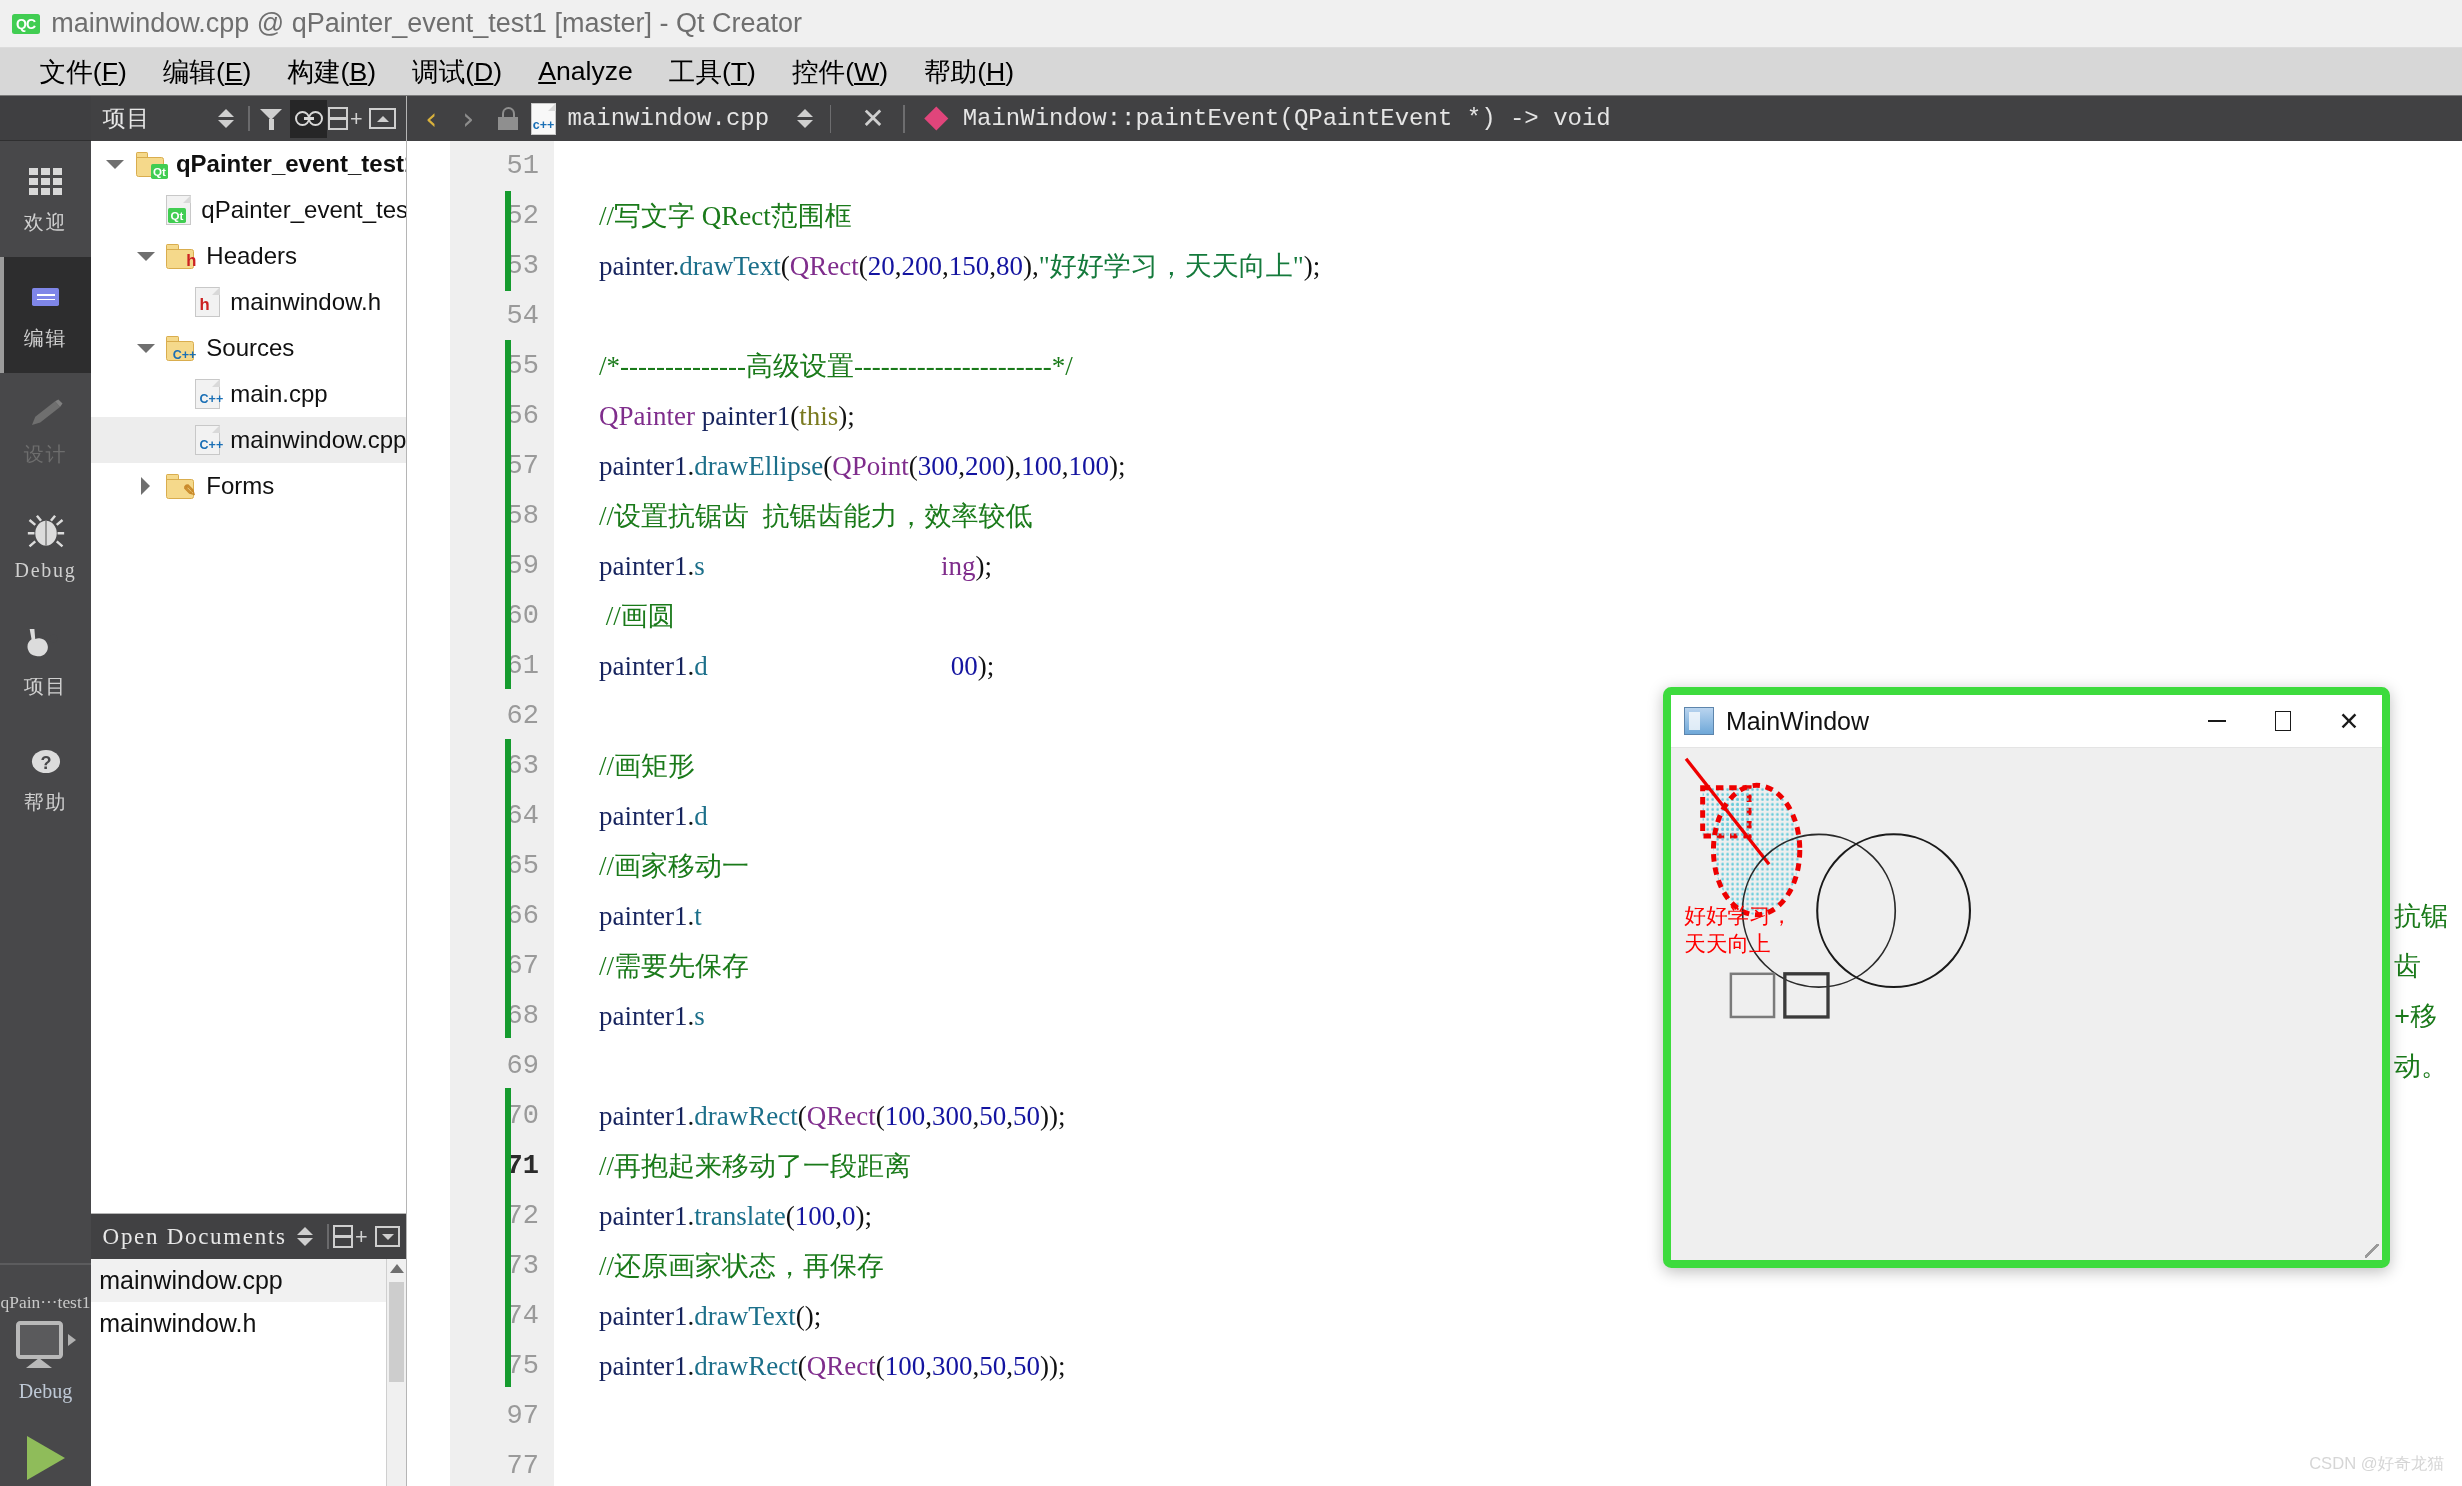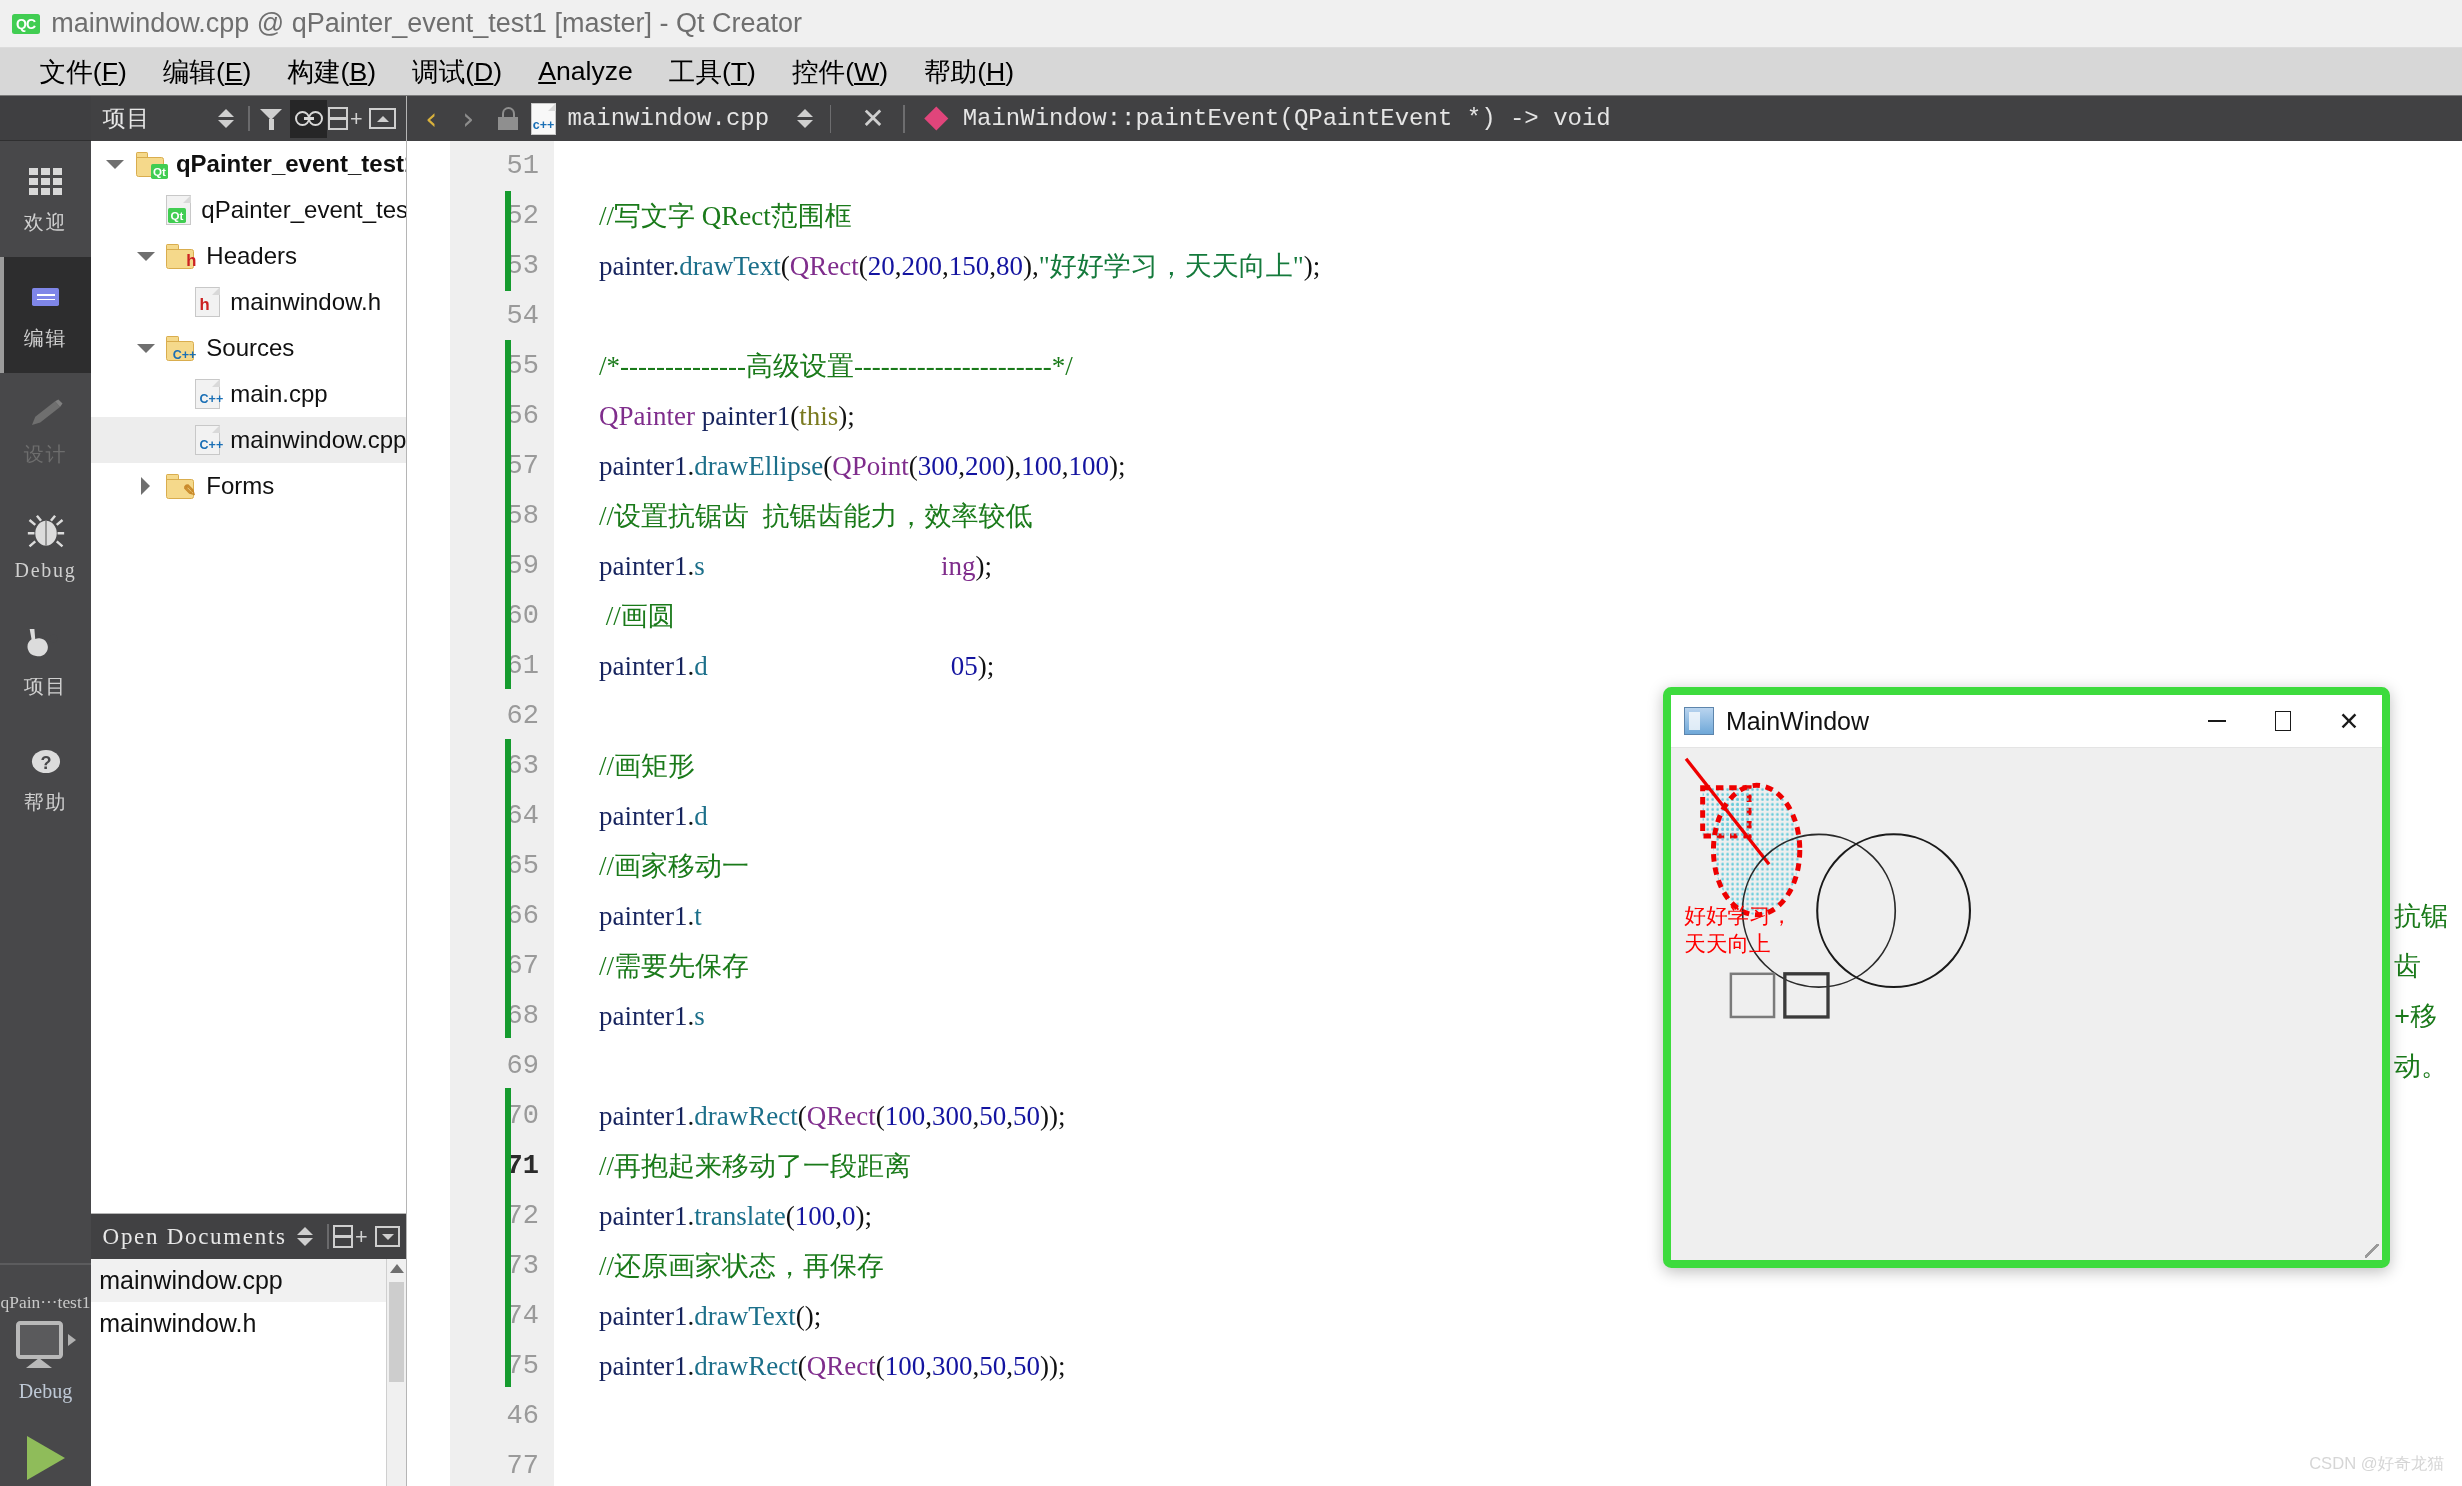--- a/index.html
+++ b/index.html
@@ -605,35 +605,35 @@
           <div class="ln">66</div>
           <div class="ln">67</div>
           <div class="ln">68</div>
           <div class="ln">69</div>
           <div class="ln">70</div>
           <div class="ln current">71</div>
           <div class="ln">72</div>
           <div class="ln">73</div>
           <div class="ln">74</div>
           <div class="ln">75</div>
-          <div class="ln">46</div>
+          <div class="ln">97</div>
           <div class="ln">77</div>
         </div>
       <div class="code-text" id="code-text">
           <div class="cl"></div>
           <div class="cl"><span class="c-com">//写文字 QRect范围框</span></div>
           <div class="cl"><span class="c-txt">painter</span><span class="c-op">.</span><span class="c-fn">drawText</span><span class="c-op">(</span><span class="c-type">QRect</span><span class="c-op">(</span><span class="c-num">20</span><span class="c-op">,</span><span class="c-num">200</span><span class="c-op">,</span><span class="c-num">150</span><span class="c-op">,</span><span class="c-num">80</span><span class="c-op">),</span><span class="c-str">"好好学习，天天向上"</span><span class="c-op">);</span></div>
           <div class="cl"></div>
           <div class="cl"><span class="c-com">/*--------------高级设置----------------------*/</span></div>
           <div class="cl"><span class="c-type">QPainter</span><span class="c-txt"> painter1</span><span class="c-op">(</span><span class="c-kw">this</span><span class="c-op">);</span></div>
           <div class="cl"><span class="c-txt">painter1</span><span class="c-op">.</span><span class="c-fn">drawEllipse</span><span class="c-op">(</span><span class="c-type">QPoint</span><span class="c-op">(</span><span class="c-num">300</span><span class="c-op">,</span><span class="c-num">200</span><span class="c-op">),</span><span class="c-num">100</span><span class="c-op">,</span><span class="c-num">100</span><span class="c-op">);</span></div>
           <div class="cl"><span class="c-com">//设置抗锯齿  抗锯齿能力，效率较低</span></div>
           <div class="cl"><span class="c-txt">painter1</span><span class="c-op">.</span><span class="c-fn">s</span><span class="c-op">                                   </span><span class="c-type">ing</span><span class="c-op">);</span></div>
           <div class="cl"><span class="c-com"> //画圆</span></div>
-          <div class="cl"><span class="c-txt">painter1</span><span class="c-op">.</span><span class="c-fn">d</span><span class="c-op">                                    </span><span class="c-num">05</span><span class="c-op">);</span></div>
+          <div class="cl"><span class="c-txt">painter1</span><span class="c-op">.</span><span class="c-fn">d</span><span class="c-op">                                    </span><span class="c-num">00</span><span class="c-op">);</span></div>
           <div class="cl"></div>
           <div class="cl"><span class="c-com">//画矩形</span></div>
           <div class="cl"><span class="c-txt">painter1</span><span class="c-op">.</span><span class="c-fn">d</span></div>
           <div class="cl"><span class="c-com">//画家移动一</span></div>
           <div class="cl"><span class="c-txt">painter1</span><span class="c-op">.</span><span class="c-fn">t</span></div>
           <div class="cl"><span class="c-com">//需要先保存</span></div>
           <div class="cl"><span class="c-txt">painter1</span><span class="c-op">.</span><span class="c-fn">s</span></div>
           <div class="cl"></div>
           <div class="cl"><span class="c-txt">painter1</span><span class="c-op">.</span><span class="c-fn">drawRect</span><span class="c-op">(</span><span class="c-type">QRect</span><span class="c-op">(</span><span class="c-num">100</span><span class="c-op">,</span><span class="c-num">300</span><span class="c-op">,</span><span class="c-num">50</span><span class="c-op">,</span><span class="c-num">50</span><span class="c-op">));</span></div>
           <div class="cl"><span class="c-com">//再抱起来移动了一段距离</span></div>

